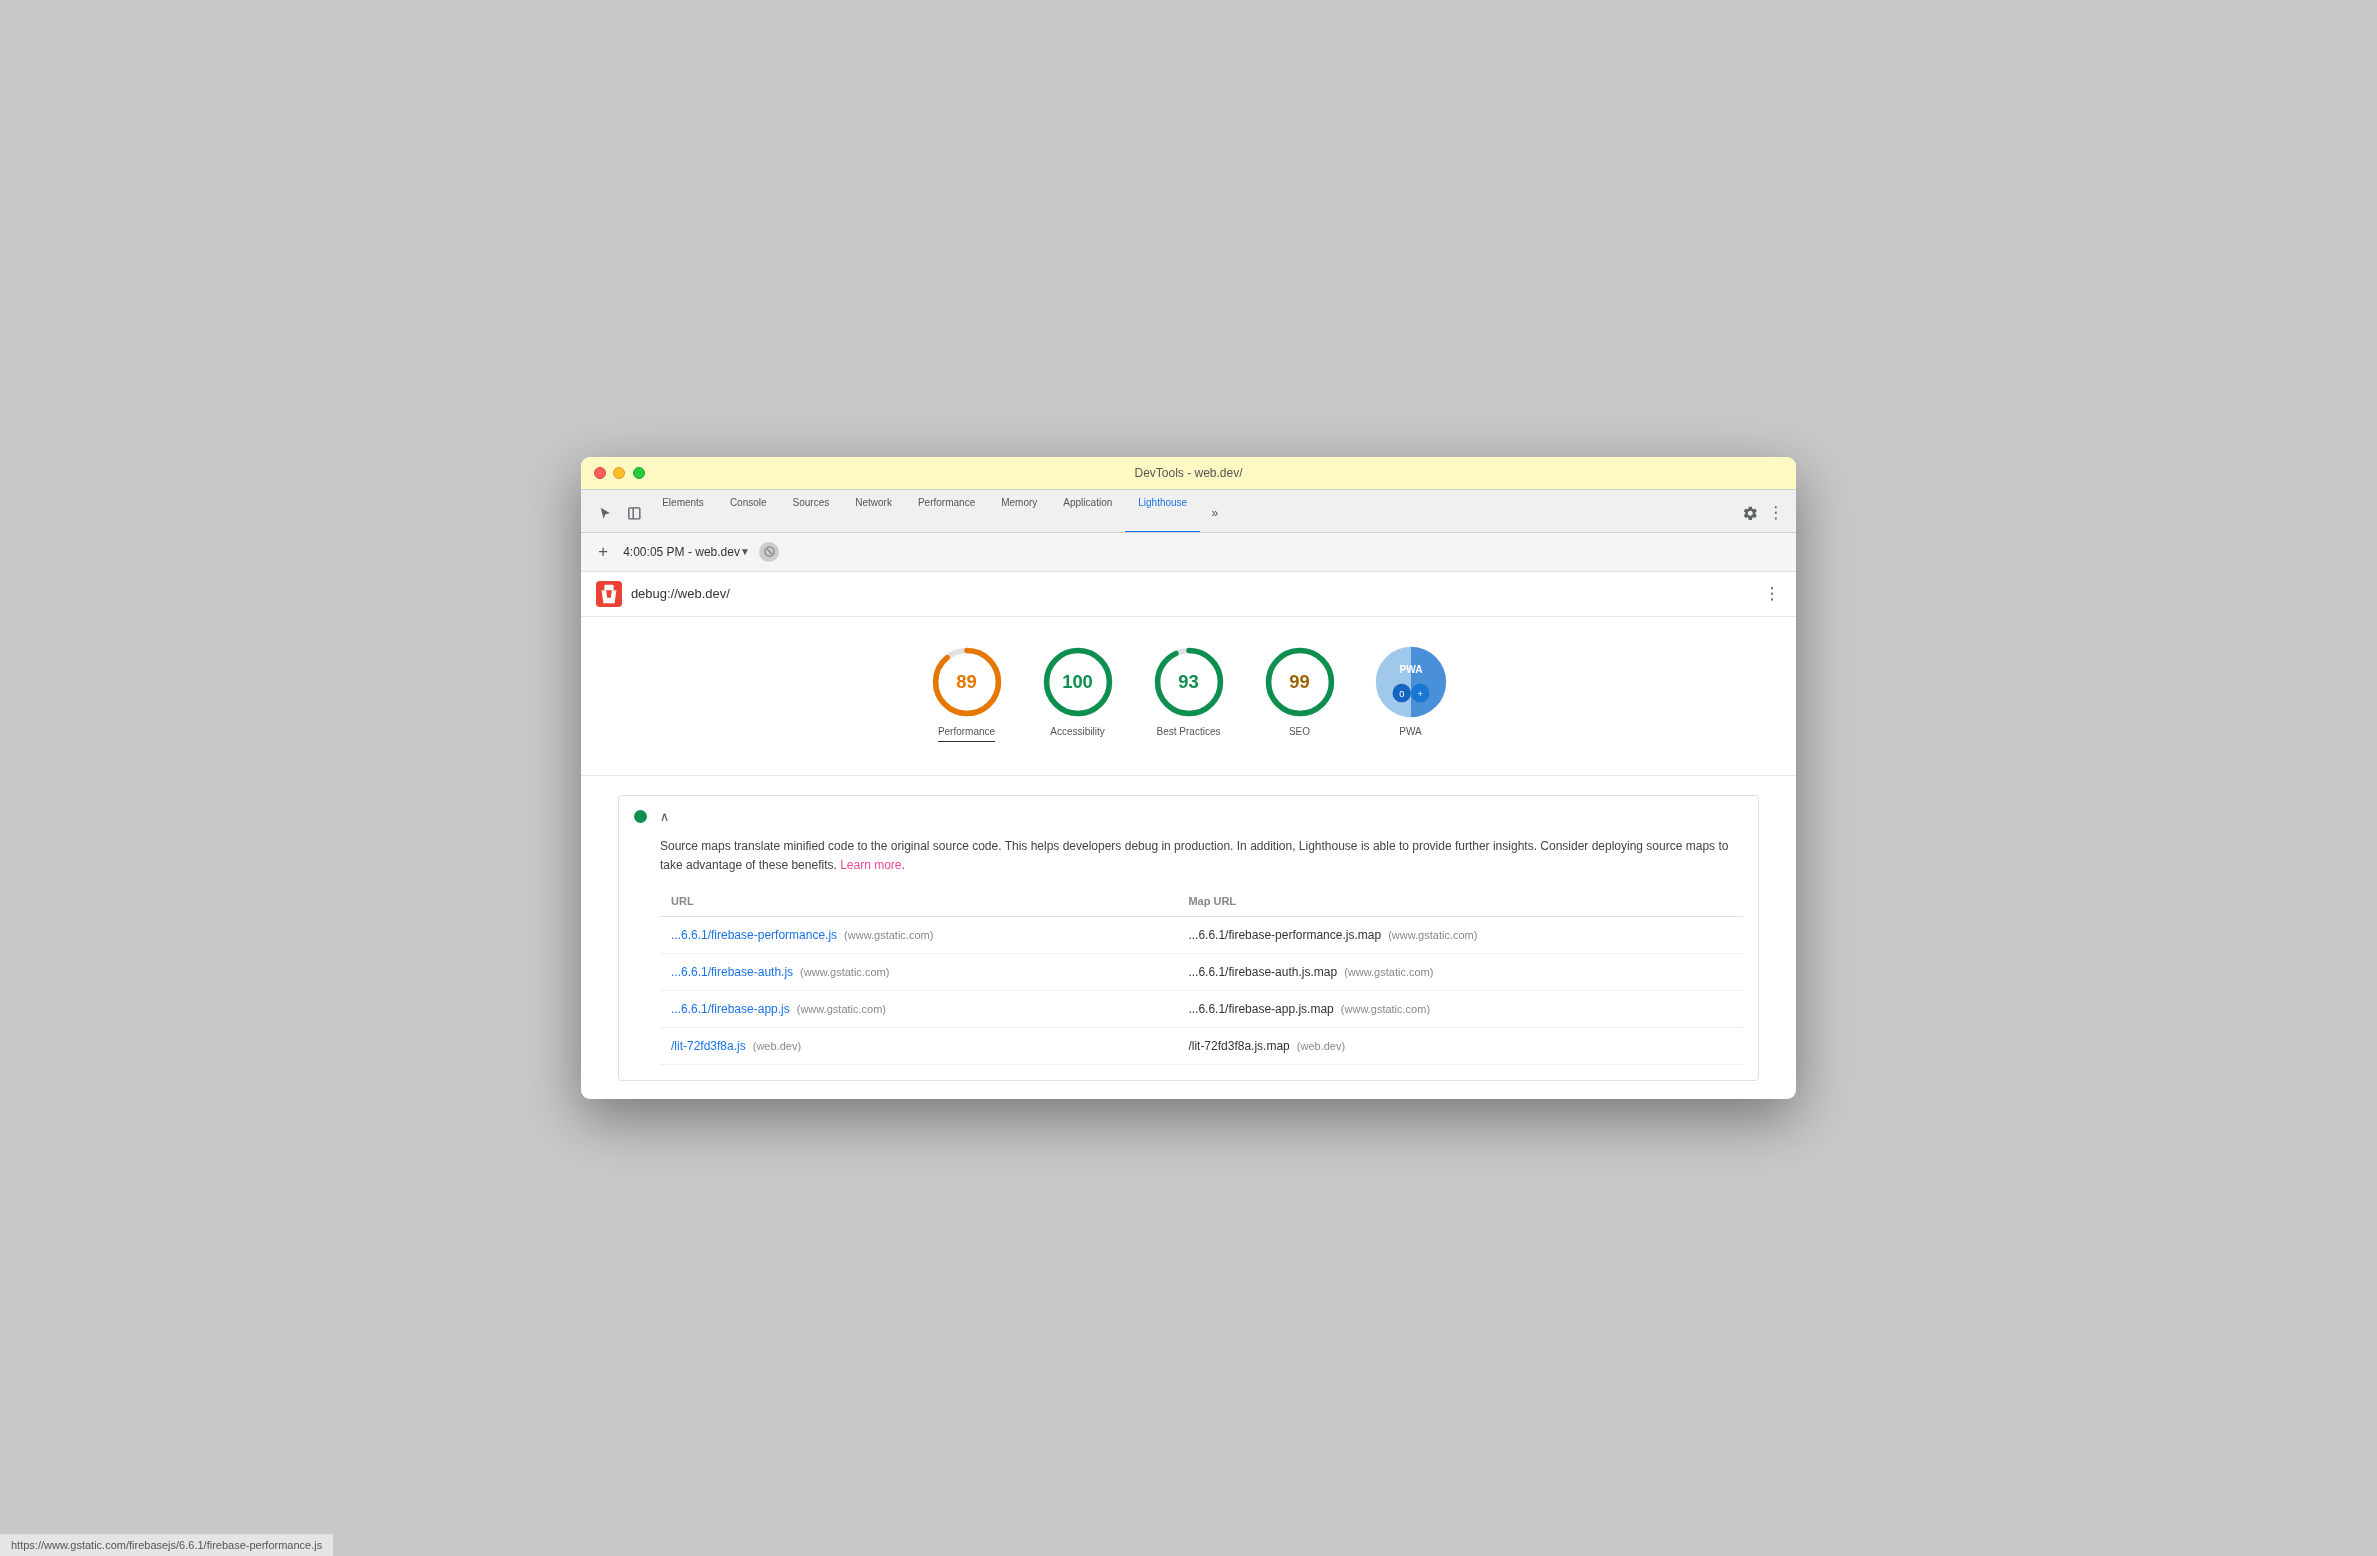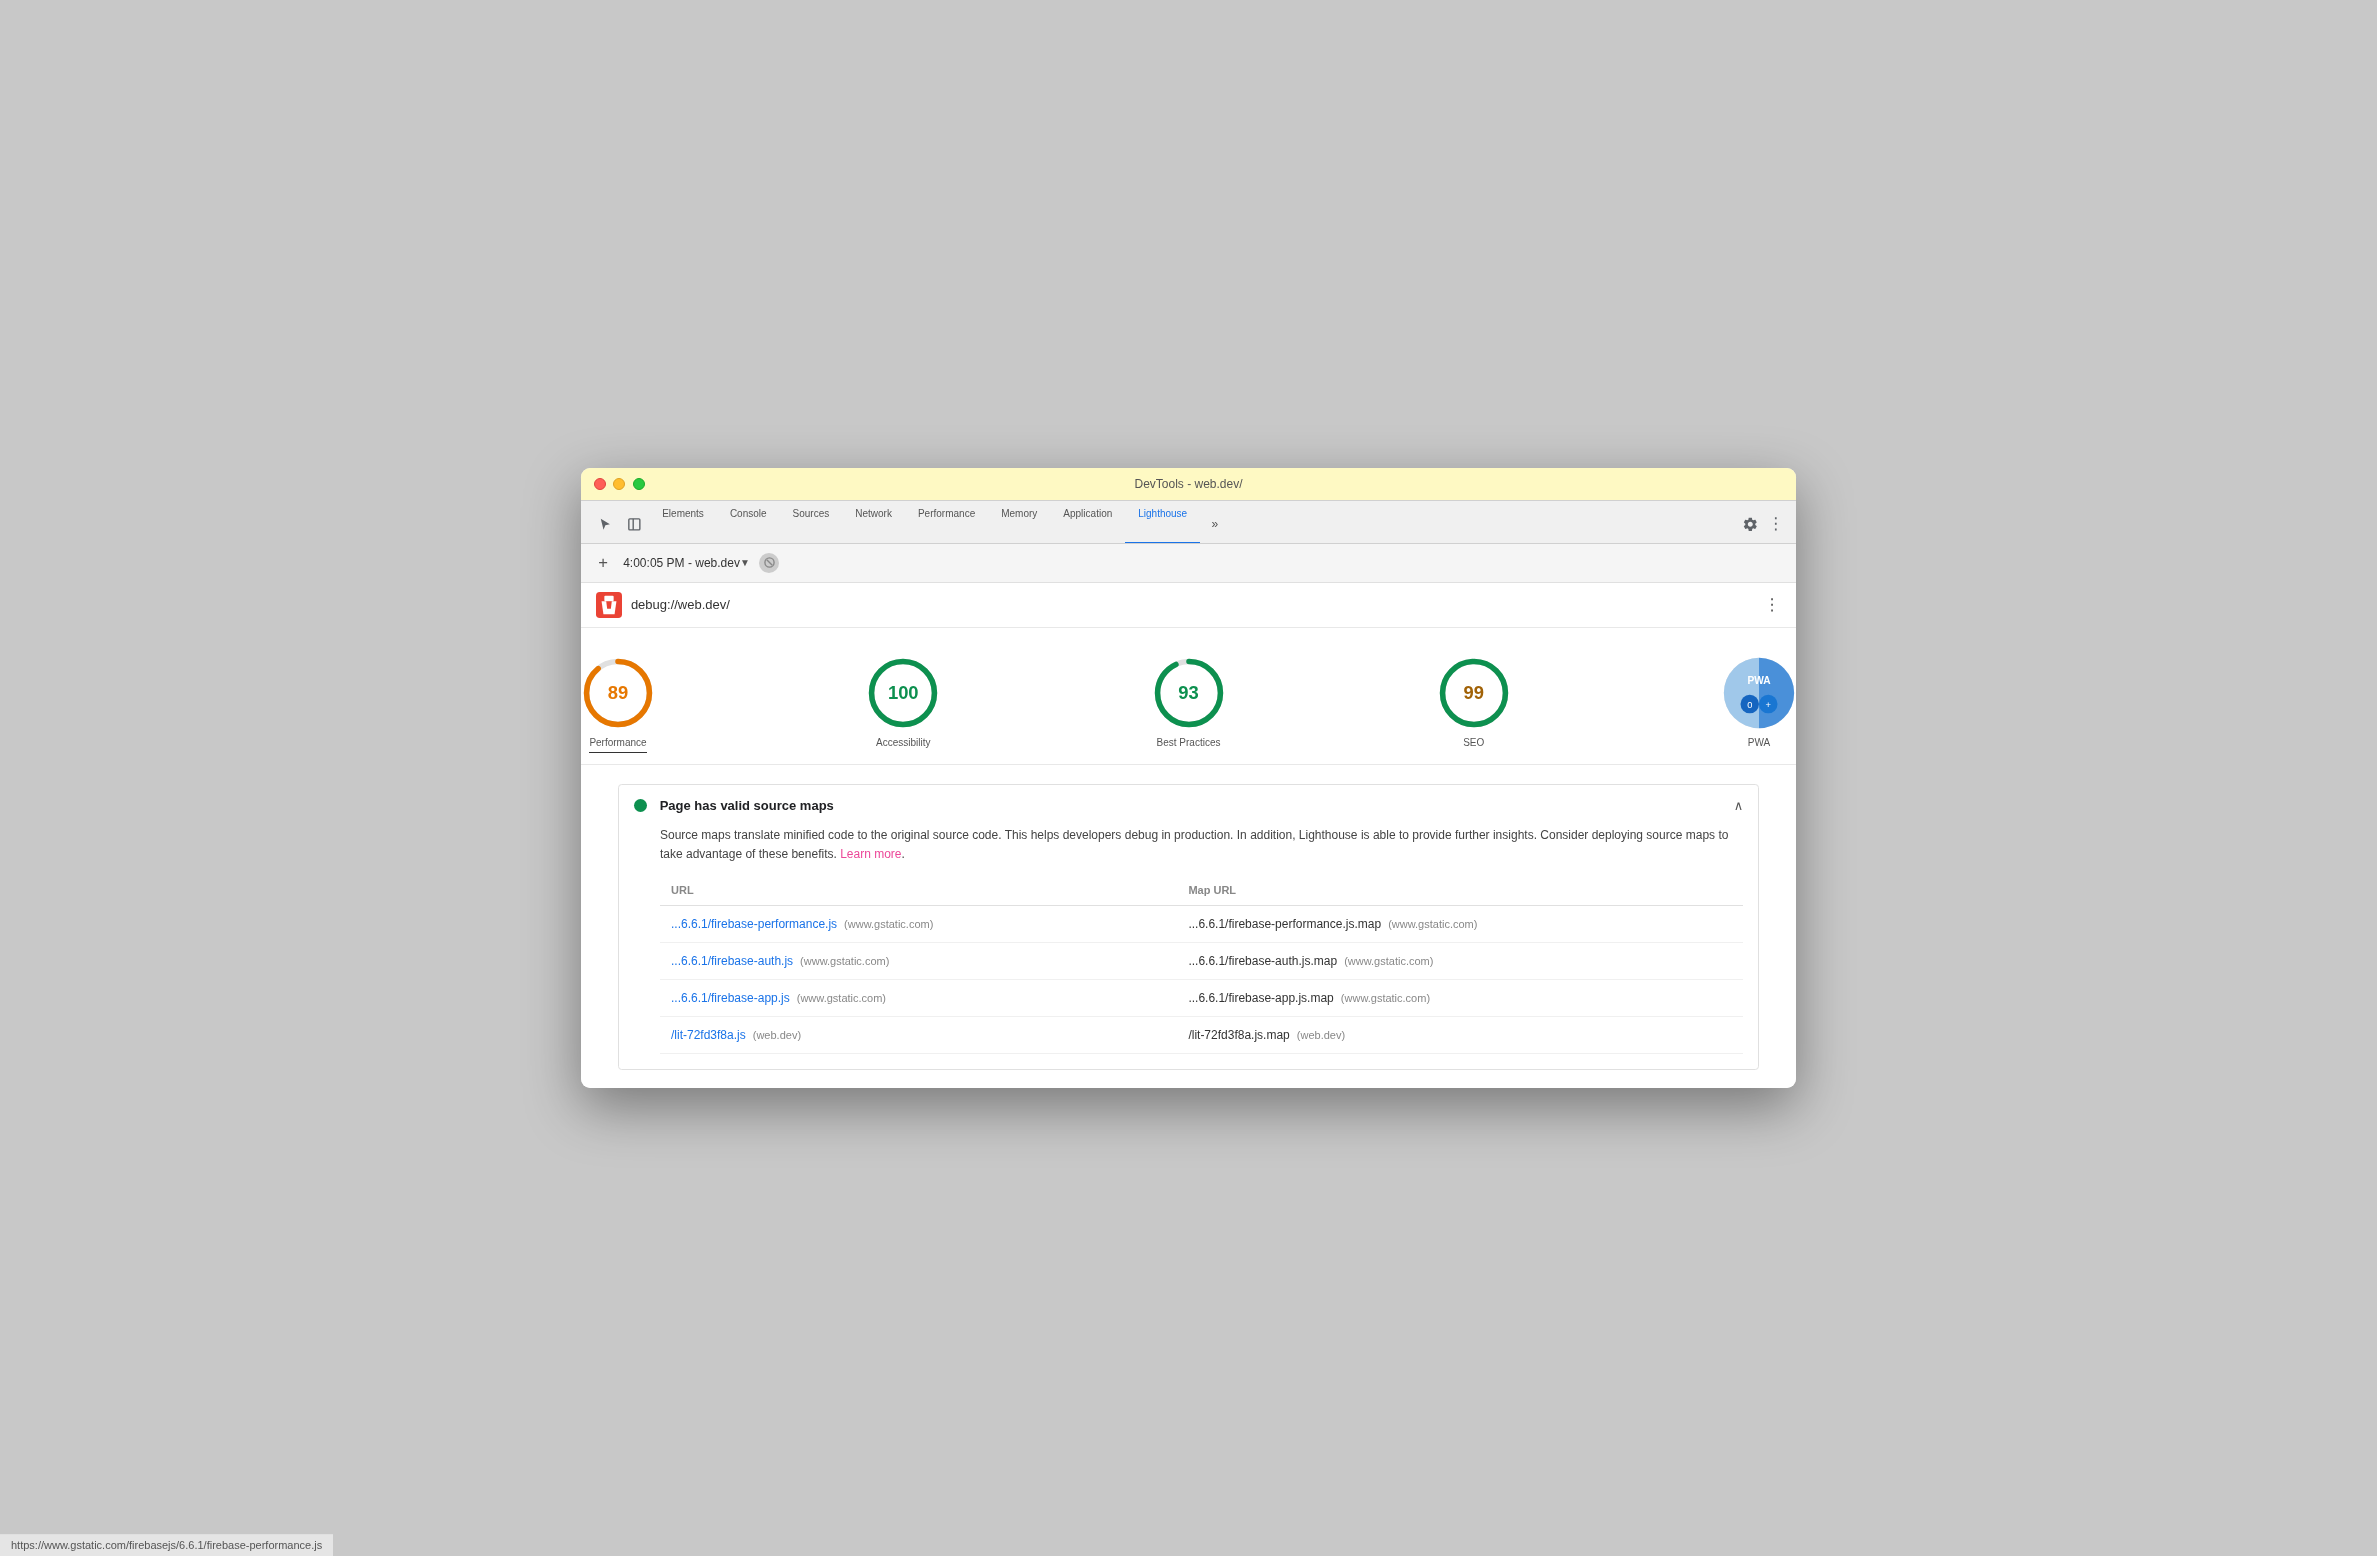--- a/index.html
+++ b/index.html
@@ -185,23 +185,23 @@
     .lh-more-icon {
       color: #555;
       font-size: 16.6px;
       cursor: pointer;
       letter-spacing: 0.9px;
     }
 
     
     .scores-row {
       display: flex;
-      justify-content: space-between;
+      justify-content: center;
       gap: 37px;
-      padding: 28px 0 11px;
+      padding: 28px 0 33px;
       border-bottom: 0.9px solid #e8e8e8;
       background: #fff;
     }
 
     .score-gauge {
       display: flex;
       flex-direction: column;
       align-items: center;
       gap: 7.4px;
       cursor: pointer;
@@ -568,21 +568,20 @@
       <div class="gauge-label">PWA</div>
     </div>
 
   </div>
 
   <div class="main-content">
 
     <div class="audit-item">
       <div class="audit-header">
         <div class="audit-status-dot"></div>
-        <span class="audit-title">Page has valid source maps</span>
         <span class="audit-chevron">∧</span>
       </div>
 
       <div class="audit-body">
         <p class="audit-description">
           <span>Source maps translate minified code to the original source code. This helps developers debug in production. In addition, Lighthouse is able to provide further insights. Consider deploying source maps to take advantage of these benefits.</span>
           <a href="#"> <span>Learn more</span></a>.
         </p>
 
 

